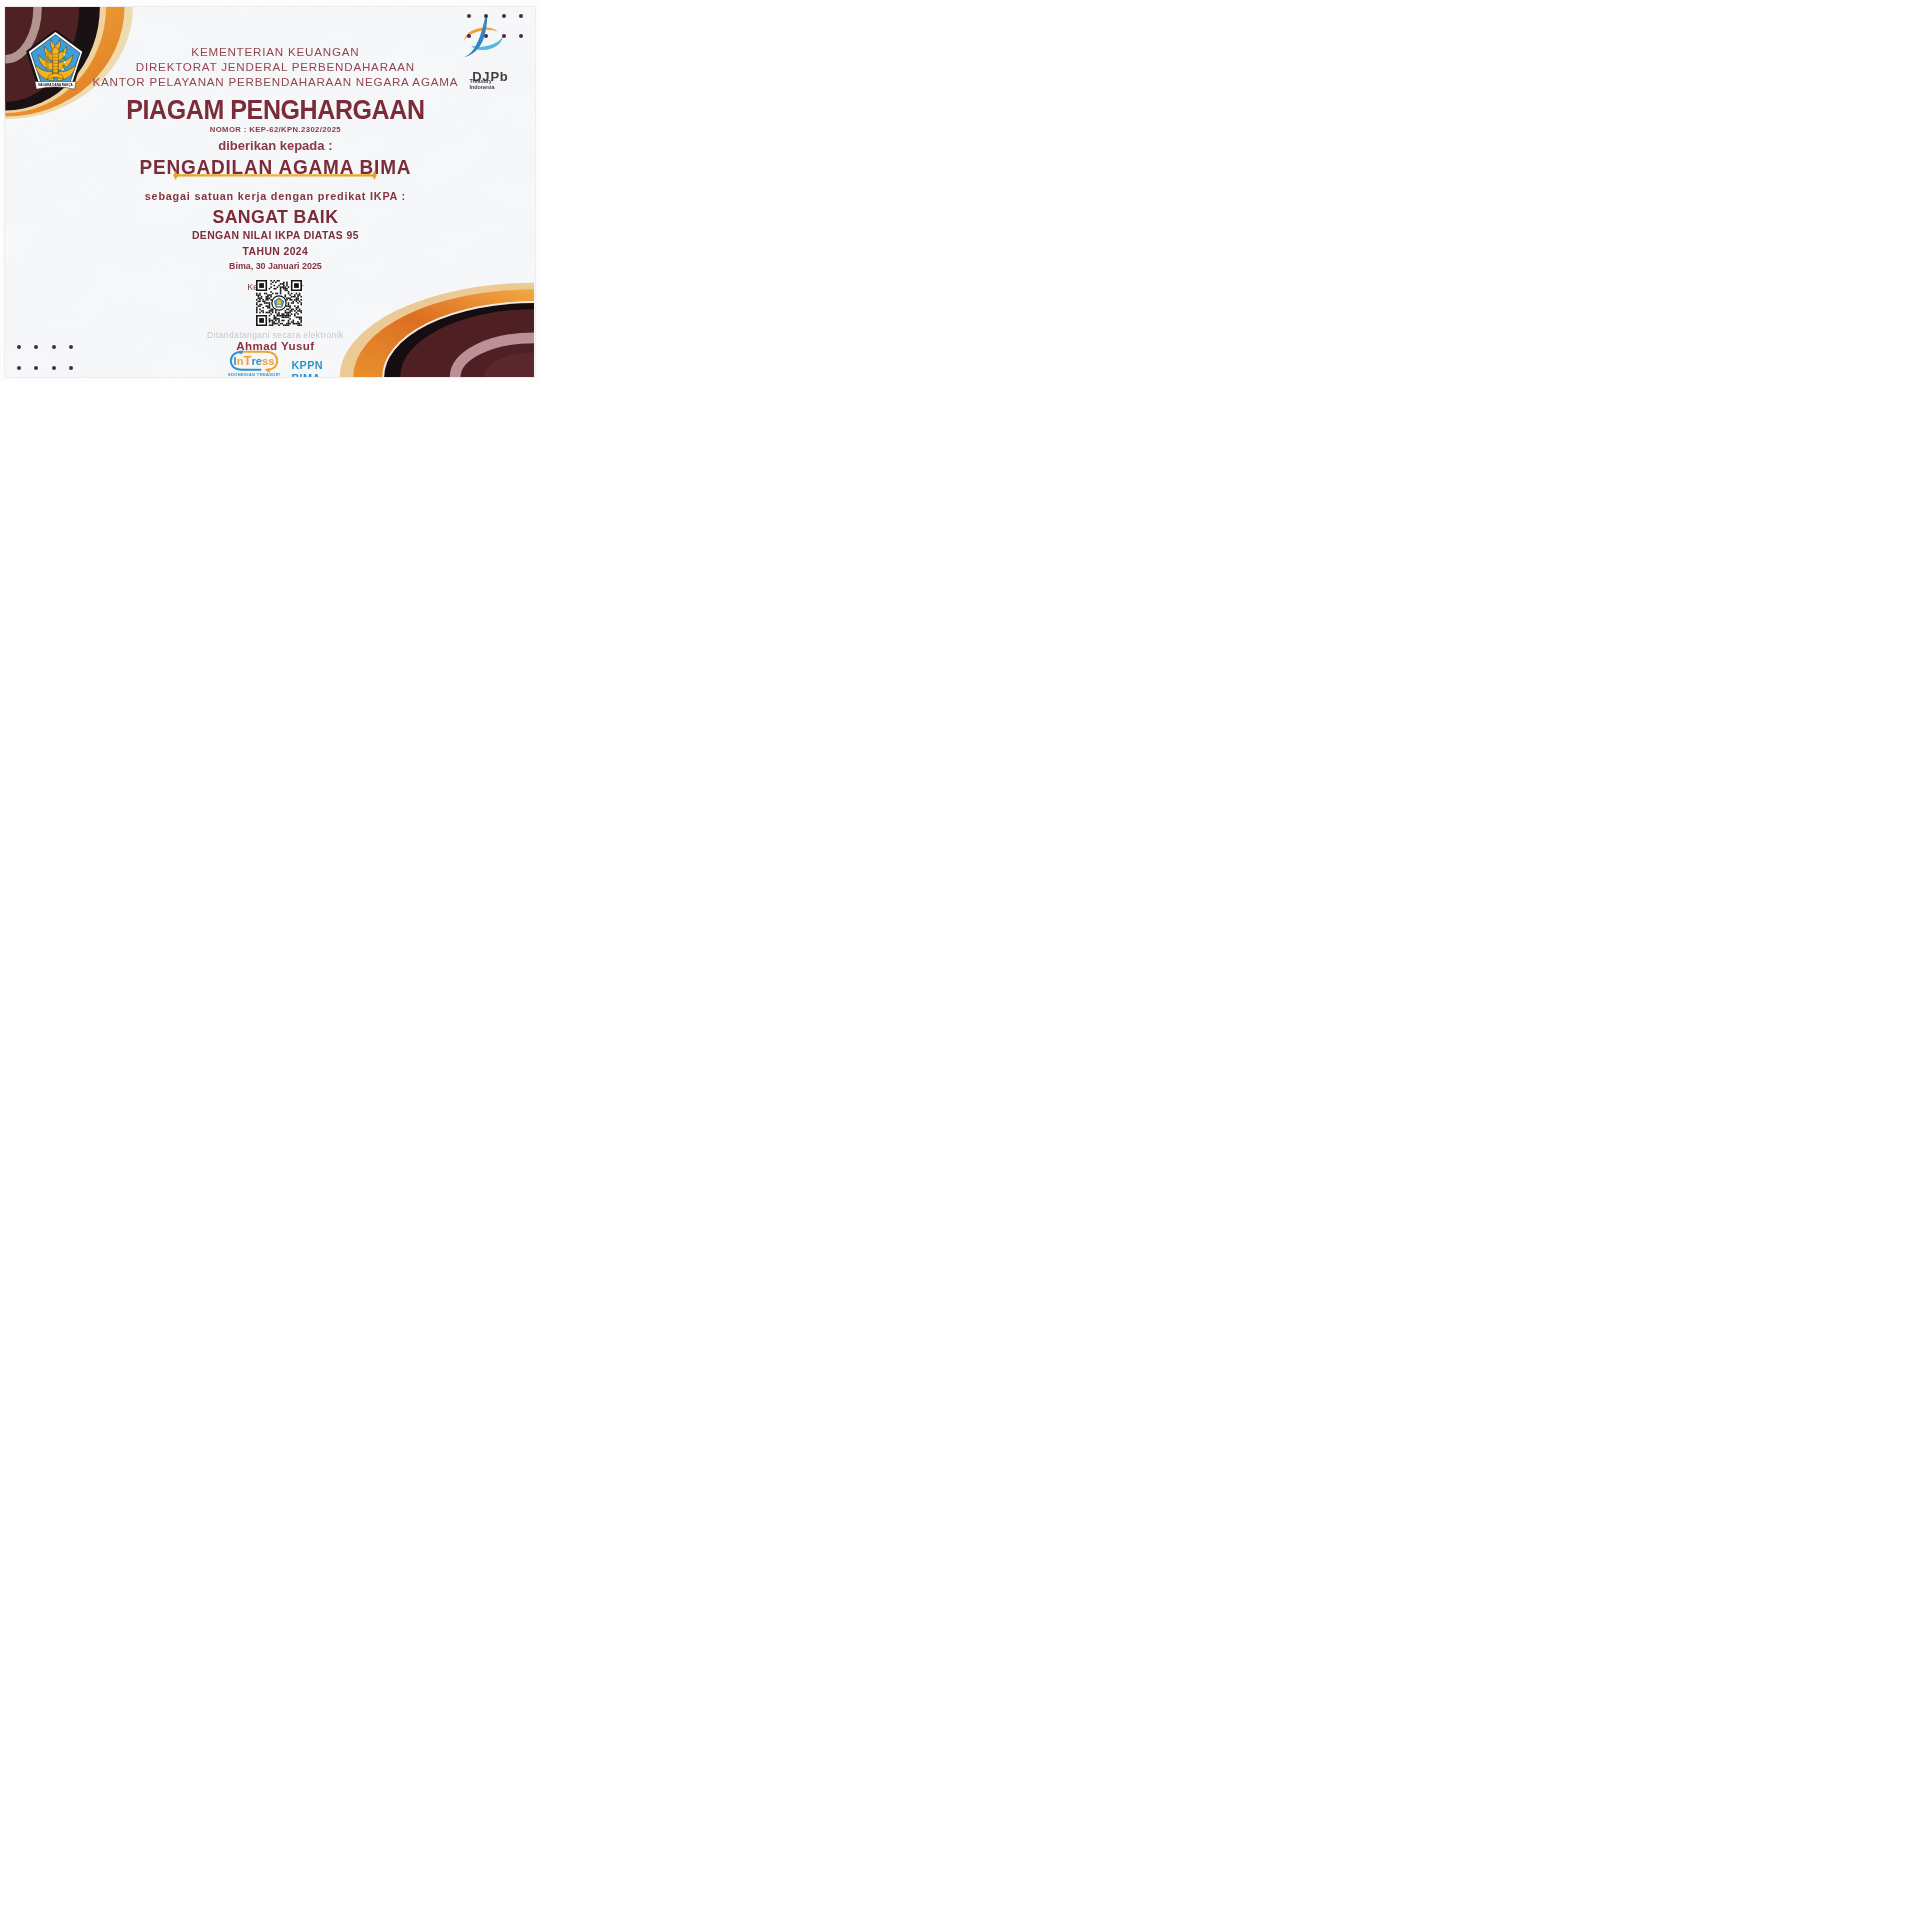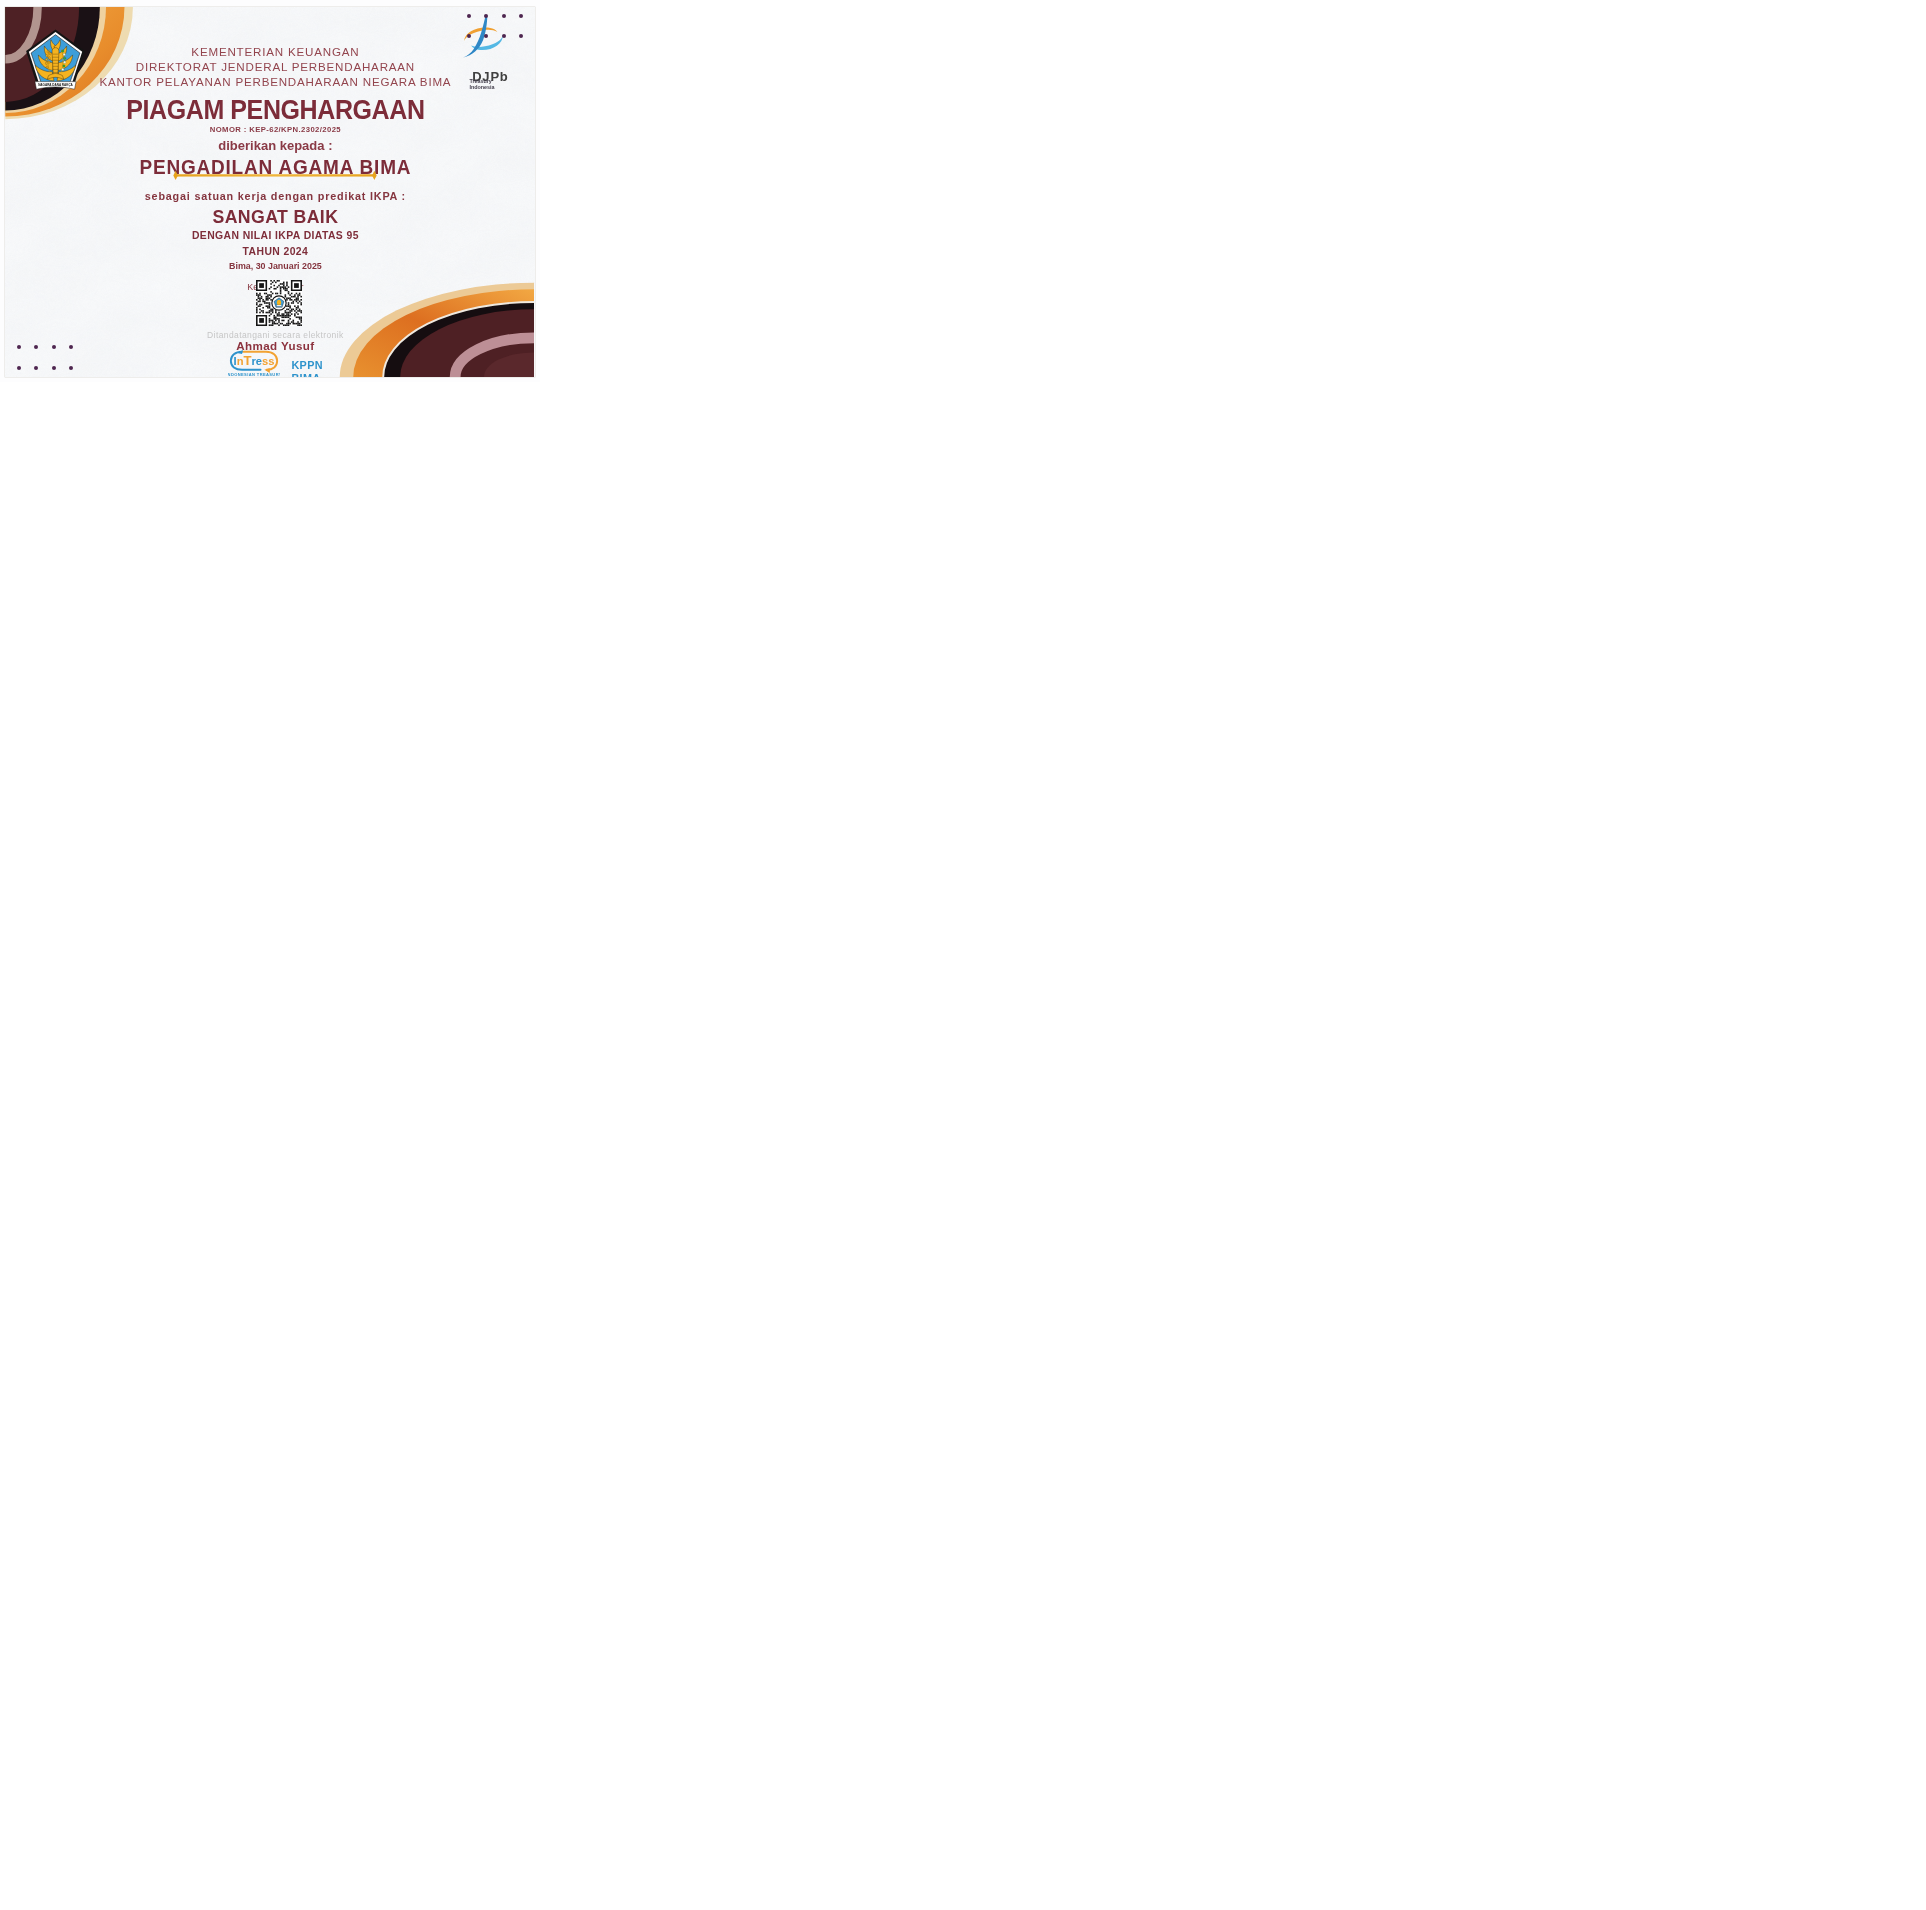--- a/index.html
+++ b/index.html
@@ -147,21 +147,21 @@
     <svg class="abs" style="left:456px;top:7px;" width="45" height="48" viewBox="0 0 120 128">
       <path d="M8,72 C10,48 44,32 78,37 C86,38 93,42 97,48 C88,43 76,41 62,43 C32,47 12,60 8,72 Z" fill="#f0a032"></path>
       <path d="M112,55 C112,82 80,100 46,95 C38,94 31,89 27,84 C36,88 49,89 64,86 C94,80 110,68 112,55 Z" fill="#54b8e4"></path>
       <path d="M66,2 C58,36 52,66 34,93 C27,103 18,111 6,116 C30,110 49,94 59,69 C66,51 70,24 70,6 Z" fill="#2e87c6"></path>
     </svg>
     <div id="djpb-word">DJPb</div>
     <div id="djpb-tag">Treasury Indonesia</div>
 
     <div class="t hline" id="hl1">KEMENTERIAN KEUANGAN</div>
     <div class="t hline" id="hl2">DIREKTORAT JENDERAL PERBENDAHARAAN</div>
-    <div class="t hline" id="hl3">KANTOR PELAYANAN PERBENDAHARAAN NEGARA BIMA</div>
+    <div class="t hline" id="hl3">KANTOR PELAYANAN PERBENDAHARAAN NEGARA AGAMA</div>
 
     <div class="t" id="title">PIAGAM PENGHARGAAN</div>
     <div class="t" id="nomor">NOMOR : KEP-62/KPN.2302/2025</div>
     <div class="t" id="given">diberikan kepada :</div>
     <div class="t" id="recipient">PENGADILAN AGAMA BIMA</div>
 
     <svg class="abs" style="left:166px;top:163px;" width="208" height="10.8" viewBox="0 0 540 28">
       <defs>
         <linearGradient id="gold" x1="0" y1="0" x2="1" y2="0">
           <stop offset="0" stop-color="#e7a31e"></stop>

